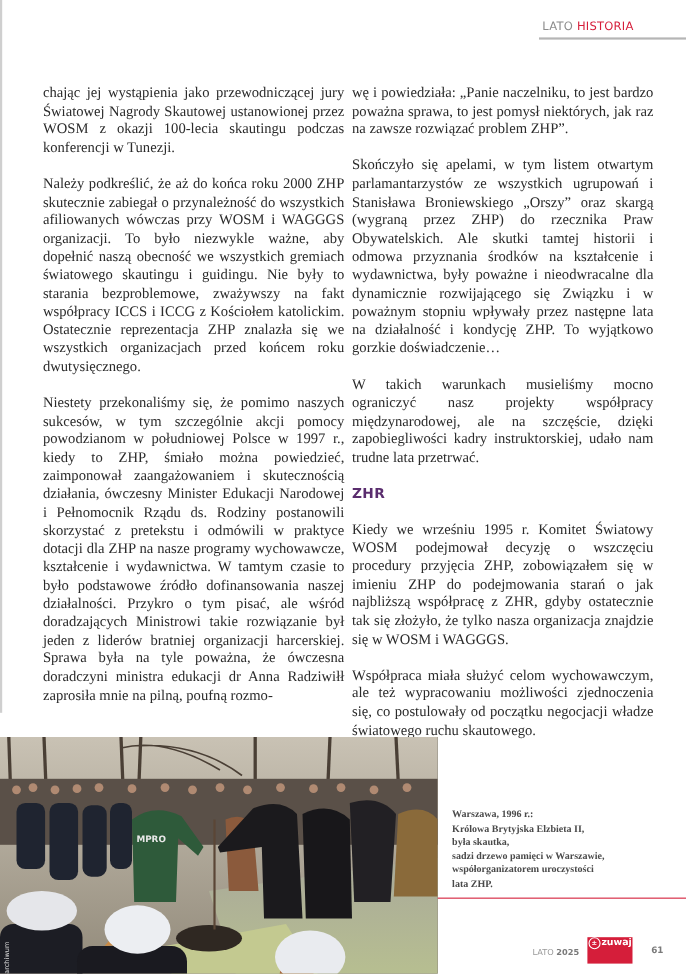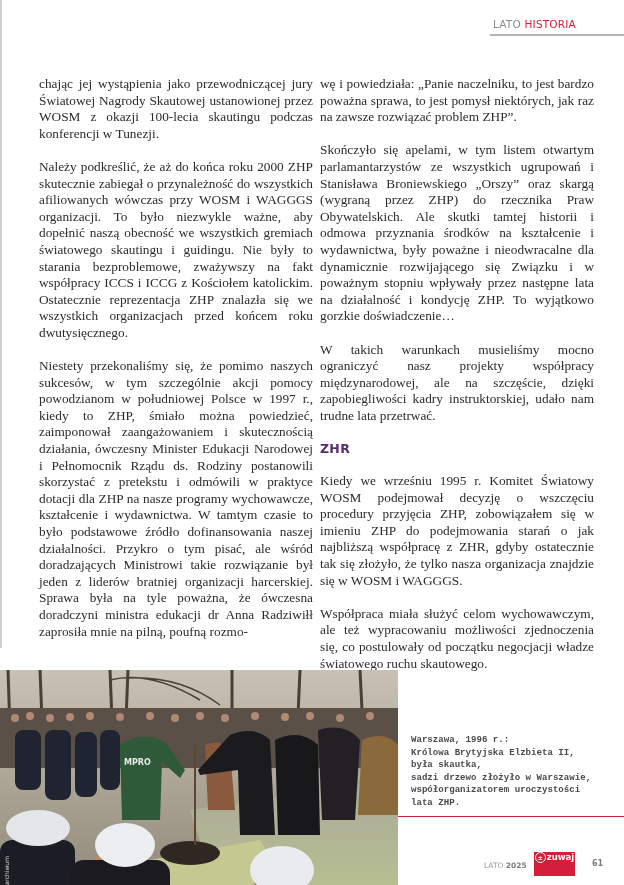--- a/index.html
+++ b/index.html
@@ -12,21 +12,21 @@
   .col { position: absolute; top: 64px; width: 274px; font-size: 13.3px; line-height: 16.6px; text-align: justify; margin-top: 12px; }
   .col-left { left: 39px; }
   .col-right { left: 320px; }
   .col p { margin: 0 0 16.6px 0; hyphens: manual; }
   .col h2 { margin: 4px 0 16px 0; font-family: "DejaVu Sans", sans-serif; font-weight: bold; font-size: 12.5px; letter-spacing: 0.3px; color: #5a2d6e; line-height: 16px; }
 
   .photo { position: absolute; left: 0; top: 652px; width: 398px; height: 233px; overflow: hidden; background: #6e6a5e; margin-top: 18px; }
   .photo svg { display: block; }
   .photo-credit { position: absolute; left: 3px; bottom: 6px; writing-mode: vertical-rl; transform: rotate(180deg); font-family: "DejaVu Sans", sans-serif; font-size: 6px; color: #d8d8d8; }
 
-  .caption { position: absolute; left: 411px; top: 734px; width: 200px; font-family: Liberation Mono, monospace; font-weight: bold; font-size: 9.1px; line-height: 12.6px; color: #4a4a4a; }
+  .caption { position: absolute; left: 411px; top: 734px; width: 200px; font-family: Liberation Serif, serif; font-weight: bold; font-size: 9.1px; line-height: 12.6px; color: #4a4a4a; }
   .caption div { white-space: nowrap; }
   .caption-rule { position: absolute; left: 398px; top: 816px; width: 226px; height: 1px; background: #d51e3a; }
 
   .footer { position: absolute; top: 858px; font-family: "DejaVu Sans", sans-serif; font-size: 7.5px; color: #9a9a9a; }
   .footer-issue { left: 484px; top: 861px; }
   .footer-issue b { color: #7a7a7a; }
   .footer-logo { position: absolute; left: 534px; top: 852px; width: 41px; height: 24px; background: #d51e3a; display: flex; align-items: flex-start; justify-content: center; color: #fff; font-family: "DejaVu Sans", sans-serif; font-size: 8.5px; font-weight: bold; }
   .footer-logo .ring { display: inline-block; width: 9px; height: 9px; border: 1.3px solid #fff; border-radius: 50%; margin-right: 1px; font-size: 6px; line-height: 9px; text-align: center; }
   .page-number { position: absolute; left: 592px; top: 859px; font-family: "DejaVu Sans", sans-serif; font-size: 8px; font-weight: bold; color: #7a7a7a; }
 </style>
@@ -124,21 +124,21 @@
       <ellipse cx="282" cy="200" rx="32" ry="24" fill="#e9ebef"></ellipse>
     </g>
   </svg>
   <div class="photo-credit">fot. archiwum</div>
 </div>
 
 <div class="caption">
   <div>Warszawa, 1996 r.:</div>
   <div>Królowa Brytyjska Elzbieta II,</div>
   <div>była skautka,</div>
-  <div>sadzi drzewo złożyło w Warszawie,</div>
+  <div>sadzi drzewo pamięci w Warszawie,</div>
   <div>współorganizatorem uroczystości</div>
   <div>lata ZHP.</div>
 </div>
 <div class="caption-rule"></div>
 
 <div class="footer footer-issue">
   <span>LATO</span>
   <b>2025</b>
 </div>
 <div class="footer-logo">

